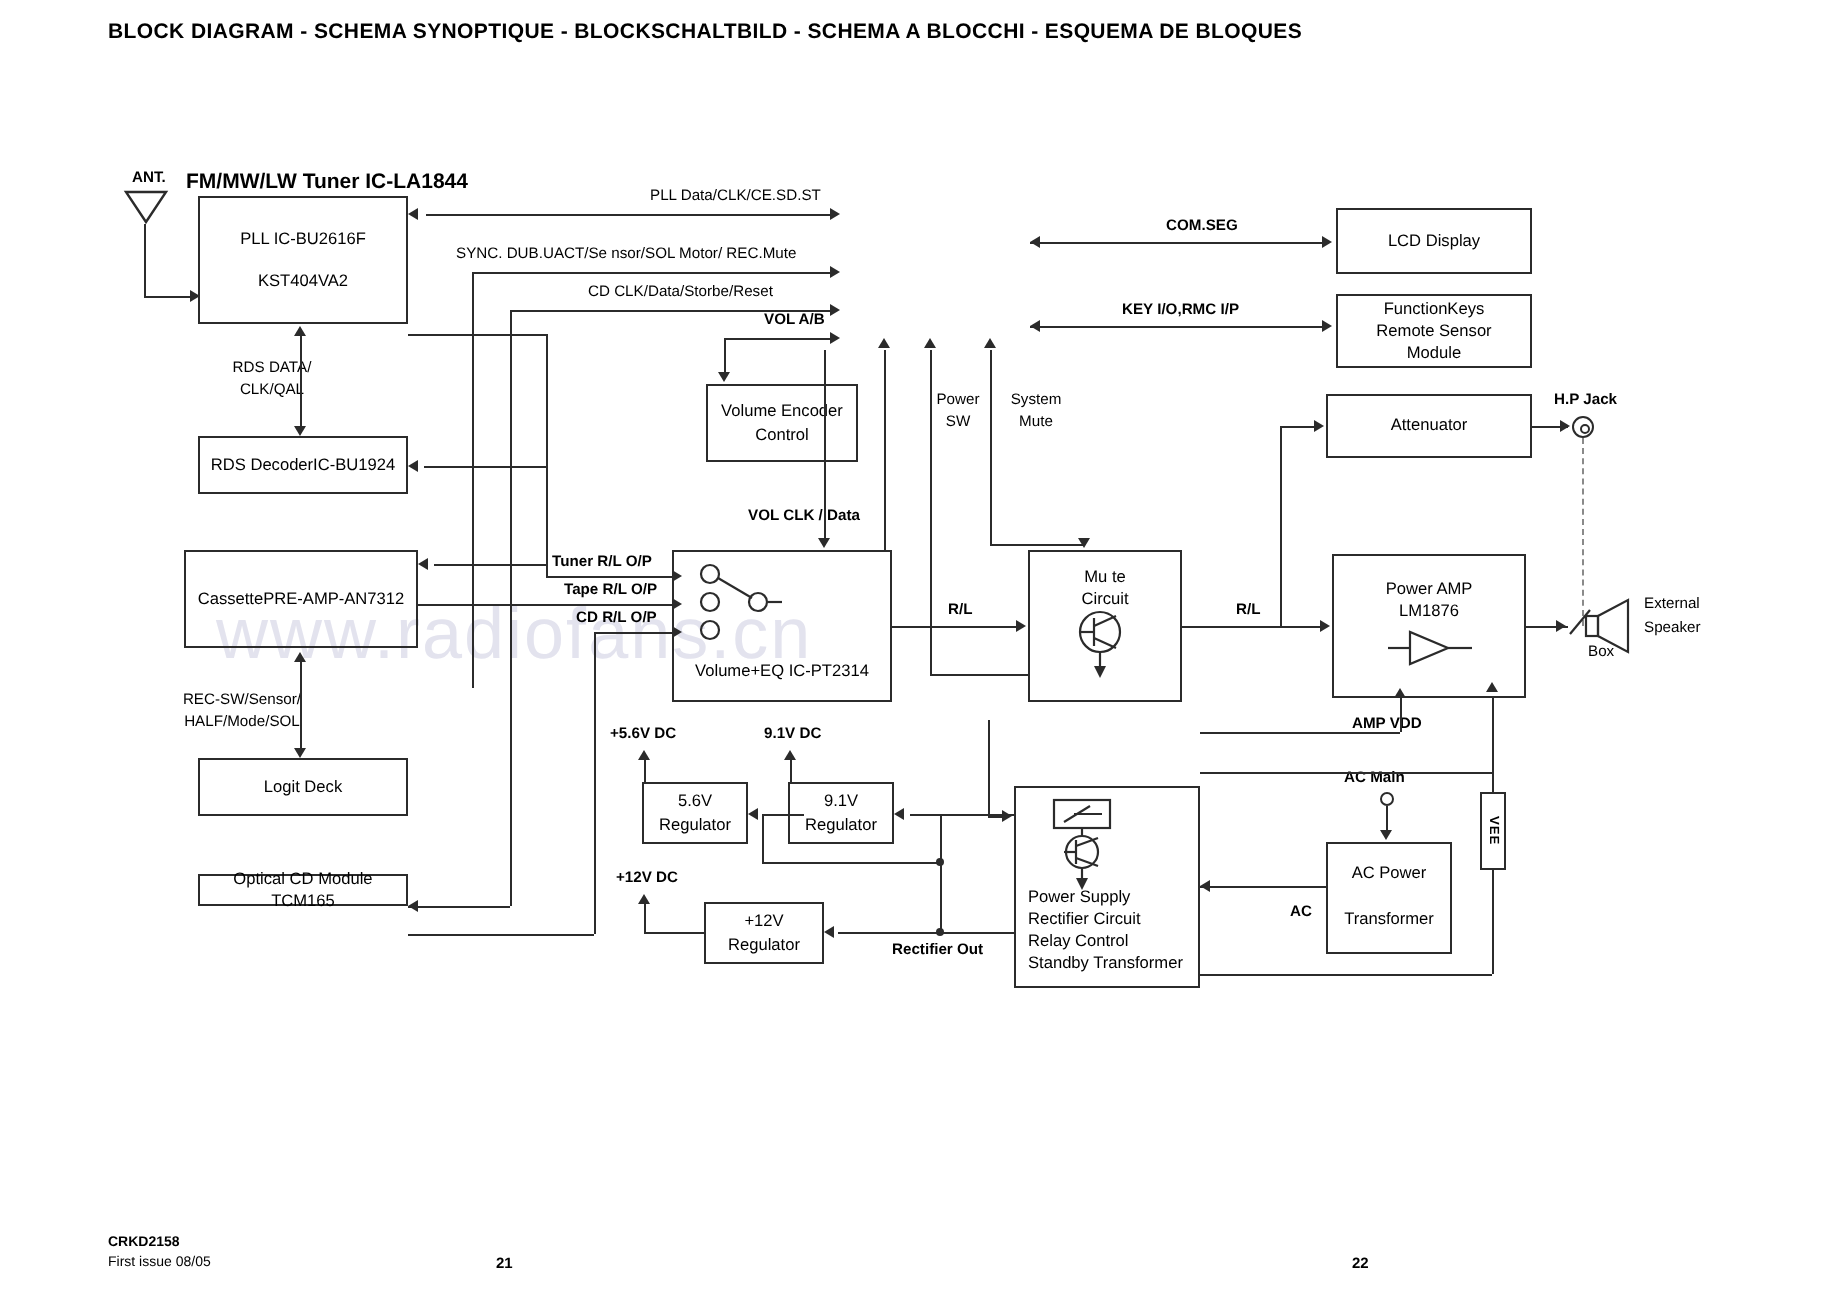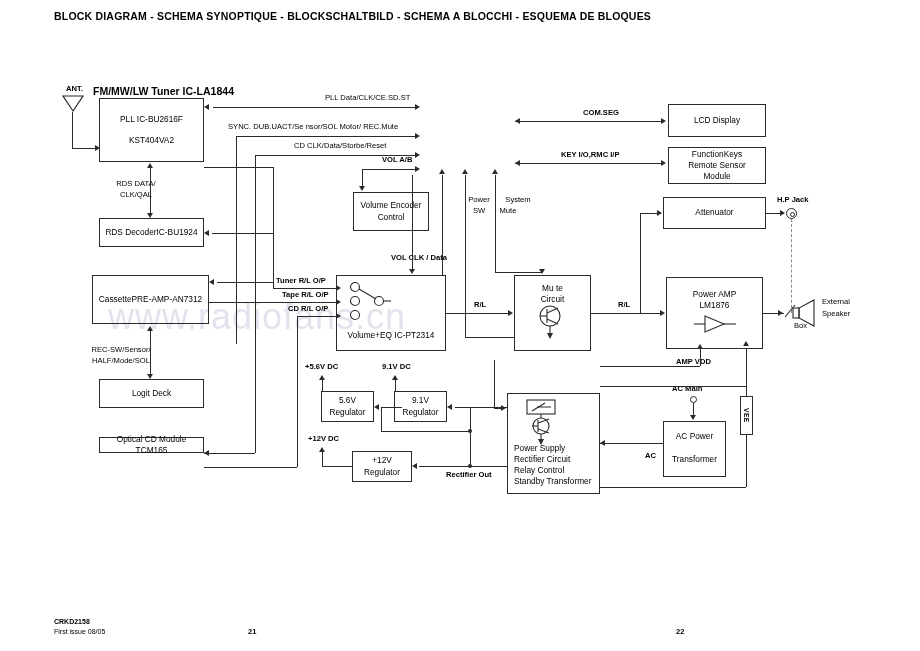--- a/index.html
+++ b/index.html
@@ -270,33 +270,33 @@
   <div class="ar ar-r" style="left:661px;top:160px;"></div>
   <div class="ar ar-l" style="left:515px;top:118px;"></div>
   <div class="ar ar-l" style="left:515px;top:160px;"></div>
 
   <div class="lbl b" style="left:382px;top:155px;">VOL A/B</div>
   <div class="h" style="left:362px;top:169px;width:53px;"></div>
   <div class="ar ar-r" style="left:415px;top:166px;"></div>
   <div class="v" style="left:362px;top:169px;height:17px;"></div>
   <div class="ar ar-d" style="left:359px;top:186px;"></div>
 
-  <div class="lbl b" style="left:374px;top:253px;margin-left:17px;">VOL CLK / Data</div>
+  <div class="lbl b" style="left:374px;top:253px;">VOL CLK / Data</div>
   <div class="v" style="left:442px;top:175px;height:101px;"></div>
   <div class="ar ar-u" style="left:439px;top:169px;"></div>
 
   <div class="lbl c" style="left:462px;top:195px;width:34px;">Power</div>
   <div class="lbl c" style="left:462px;top:206px;width:34px;">SW</div>
   <div class="v" style="left:465px;top:175px;height:162px;"></div>
   <div class="ar ar-u" style="left:462px;top:169px;"></div>
   <div class="h" style="left:465px;top:337px;width:49px;"></div>
   <div class="ar ar-r" style="left:508px;top:310px;"></div>
 
   <div class="lbl c" style="left:498px;top:195px;width:40px;">System</div>
-  <div class="lbl c" style="left:488px;top:206px;width:40px;">Mute</div>
+  <div class="lbl c" style="left:498px;top:206px;width:40px;">Mute</div>
   <div class="v" style="left:495px;top:175px;height:97px;"></div>
   <div class="ar ar-u" style="left:492px;top:169px;"></div>
   <div class="ar ar-d" style="left:539px;top:269px;"></div>
   <div class="h" style="left:495px;top:272px;width:47px;"></div>
 
   <div class="ar ar-d" style="left:409px;top:269px;"></div>
   <div class="v" style="left:412px;top:175px;height:95px;"></div>
 
   <div class="lbl b" style="left:276px;top:276px;">Tuner R/L O/P</div>
   <div class="h" style="left:273px;top:288px;width:63px;"></div>

